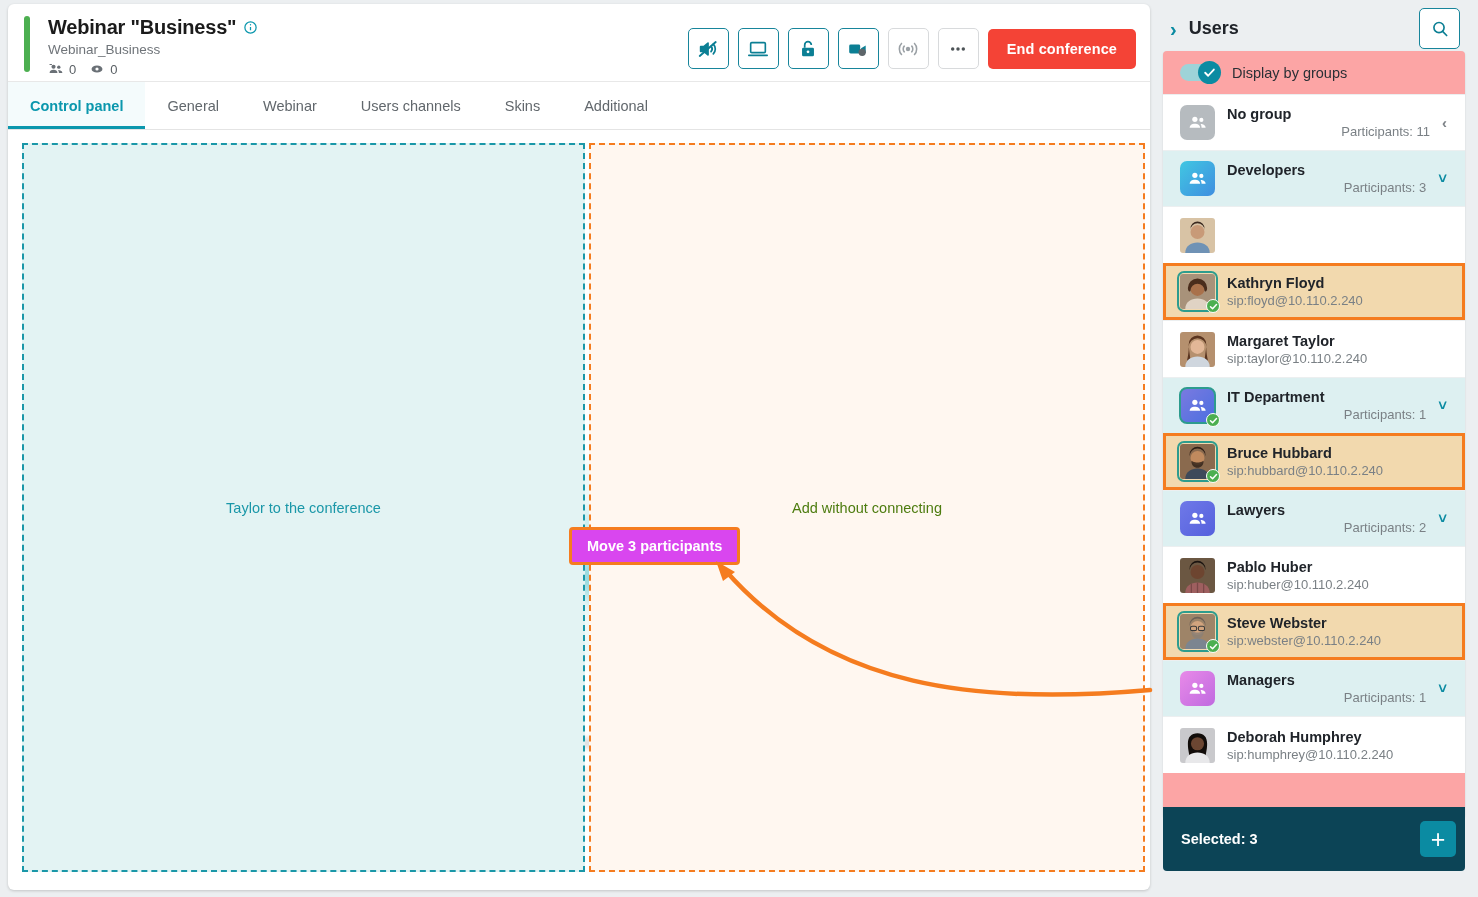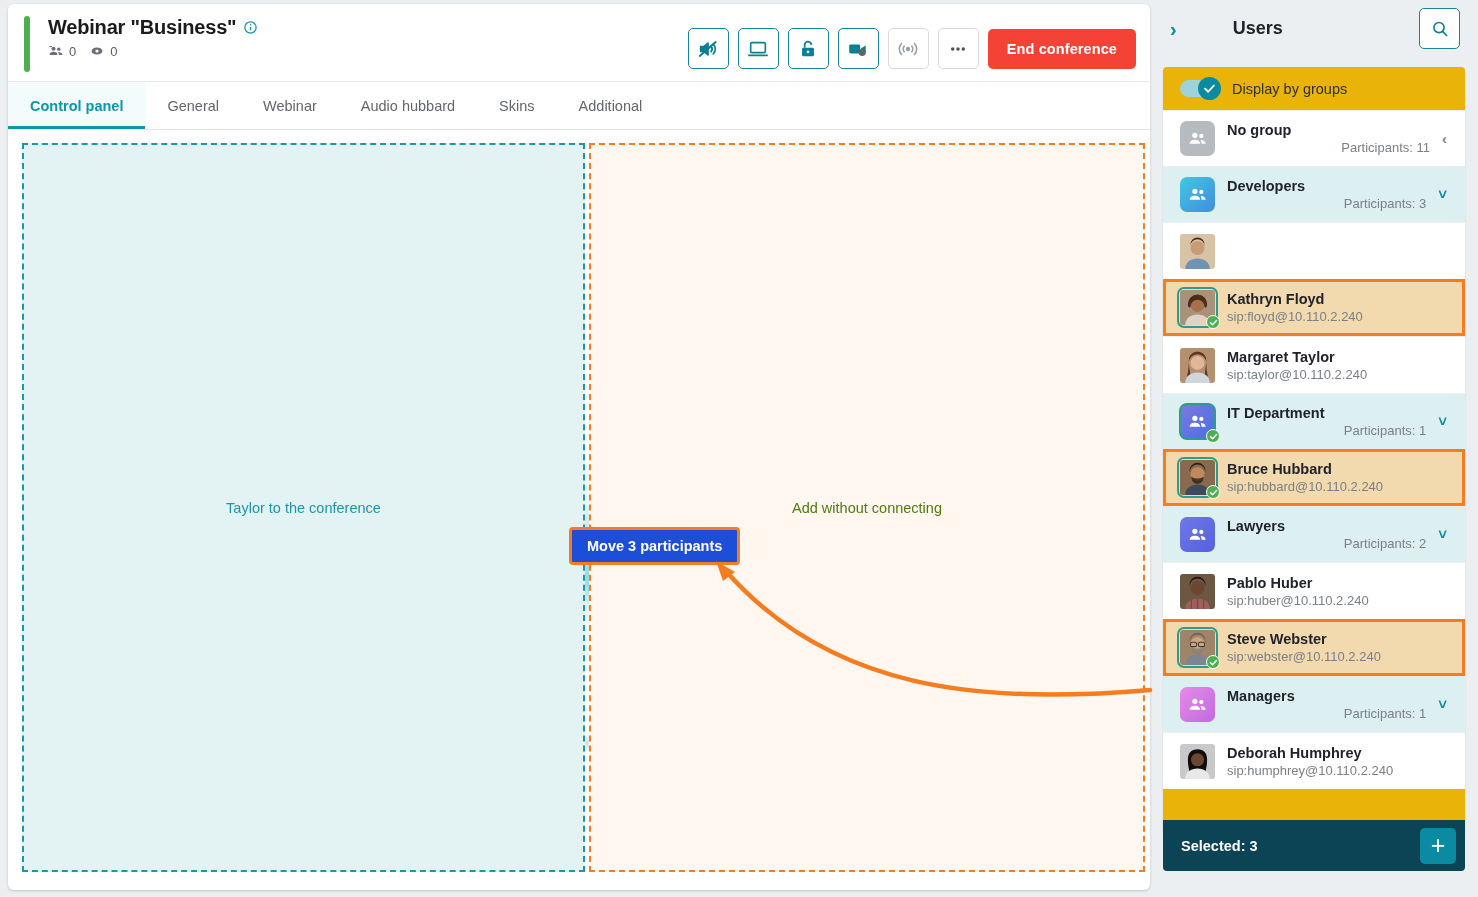--- a/index.html
+++ b/index.html
@@ -108,44 +108,44 @@
   }
   .bg-pill.teal { border: 1px solid #a9dadd; color: #1a97a8; background: #eef8f9; }
   .bg-pill.orange { border: 1px solid #f6dcc3; color: #f57c1f; background: #fff6ee; }
   .bg-dot { width: 15px; height: 15px; border-radius: 50%; }
   .bg-dot.teal { background: #1a97a8; }
   .bg-dot.orange { background: #f9a95c; }
 
   
   .drag-tip {
     position: absolute; left: 561px; top: 523px;
-    background: #1d4ed8; color: #fff;
+    background: #d946ef; color: #fff;
     border: 3px solid #f57c1f; border-radius: 4px;
     padding: 8px 15px; font-size: 14.5px; font-weight: bold;
     white-space: nowrap; z-index: 30;
   }
   .arrow-svg { position: absolute; left: 0; top: 0; width: 1478px; height: 897px; pointer-events: none; z-index: 40; }
 
   
   .side { position: absolute; left: 1158px; top: 0; width: 312px; height: 897px; }
   .side-head {
     height: 57px; display: flex; align-items: center; gap: 12px;
     padding: 0 10px 0 12px;
   }
   .side-chevron { color: #0b8ba2; font-size: 20px; font-weight: bold; cursor: pointer; line-height: 1; }
-  .side-title { font-size: 18px; font-weight: bold; color: #20242a; flex: 1; margin-left: 44px; }
+  .side-title { font-size: 18px; font-weight: bold; color: #20242a; flex: 1; }
   .search-btn {
     width: 41px; height: 41px; border-radius: 5px;
     border: 1px solid #17859b; background: #fff;
     display: flex; align-items: center; justify-content: center; cursor: pointer;
   }
 
   .side-list {
-    position: absolute; left: 5px; top: 67px; width: 302px; height: 767px;
-    background: #eab308; border-radius: 4px; overflow: hidden;
+    position: absolute; left: 5px; top: 51px; width: 302px; height: 767px;
+    background: #fca5a5; border-radius: 4px; overflow: hidden;
     box-shadow: 0 1px 2px rgba(0,0,0,.12);
   }
   .toggle-row { display: flex; align-items: center; gap: 13px; height: 43px; padding: 0 17px; }
   .switch {
     position: relative; width: 39px; height: 17px; border-radius: 9px;
     background: #9ed3d8; cursor: pointer; flex: none;
   }
   .switch .knob {
     position: absolute; right: -2px; top: -3px;
     width: 23px; height: 23px; border-radius: 50%;
@@ -189,21 +189,21 @@
     position: absolute; right: -5px; bottom: -4px;
     width: 14px; height: 14px; border-radius: 50%;
     background: #4caf50; border: 1.5px solid #fff;
     display: flex; align-items: center; justify-content: center;
   }
   .usr-txt { flex: 1; min-width: 0; }
   .usr-name { font-size: 14.5px; font-weight: bold; color: #20242a; }
   .usr-sip { font-size: 13px; color: #7a8085; margin-top: 2px; }
 
   .side-foot {
-    position: absolute; left: 5px; bottom: 26px; width: 302px; height: 51px;
+    position: absolute; left: 5px; bottom: 26px; width: 302px; height: 64px;
     background: #0c4456; border-radius: 0 0 4px 4px;
     display: flex; align-items: center; padding: 0 9px 0 18px;
   }
   .sel-txt { flex: 1; color: #fff; font-size: 14.5px; font-weight: bold; }
   .add-btn {
     width: 36px; height: 36px; border-radius: 5px; background: #0b8ba2;
     display: flex; align-items: center; justify-content: center;
     color: #fff; font-size: 25px; line-height: 1; cursor: pointer; font-weight: 300;
   }
 </style>
@@ -221,20 +221,21 @@
         <span class="conf-title">Webinar "Business"</span>
         <span class="info-icon">
           <svg width="15" height="15" viewBox="0 0 24 24" fill="none" stroke="#0b97ad" stroke-width="2">
             <circle cx="12" cy="12" r="9"></circle>
               <line x1="12" y1="11" x2="12" y2="16.5"></line>
             <circle cx="12" cy="7.6" r="1.1" fill="#0b97ad" stroke="none"></circle>
           </svg>
         </span>
       </div>
 
+      <div class="conf-sub">Webinar_Business</div>
 
       <div class="conf-stats">
         <span class="stat">
           <span>
             <svg width="16" height="16" viewBox="0 0 24 24" fill="#6a7076">
               <circle cx="8.3" cy="8.6" r="3.1"></circle>
                 <circle cx="16.2" cy="9.2" r="2.5"></circle>
               <path d="M2.4 18c0-3.1 2.6-4.8 5.9-4.8s5.9 1.7 5.9 4.8z"></path>
               <path d="M15 13.6c2.9 0 6.6 1.2 6.6 4.4h-5.2c0-1.7-.6-3.2-1.4-4.4z"></path>
               <rect x="2" y="4.6" width="4.2" height="1.5" rx=".7"></rect>
@@ -297,21 +298,21 @@
           </svg>
         </div>
         <button class="end-btn">End conference</button>
       </div>
     </div>
 
     <div class="tabs">
       <div class="tab active">Control panel</div>
       <div class="tab">General</div>
       <div class="tab">Webinar</div>
-      <div class="tab">Audio hubbard</div>
+      <div class="tab">Users channels</div>
       <div class="tab">Skins</div>
       <div class="tab">Additional</div>
     </div>
 
     <div class="zones">
 
       <div class="backdrop">
         <svg class="binoculars" viewBox="0 0 240 210">
           <circle cx="120" cy="105" r="103" fill="#d9f0f1" opacity=".55"></circle>
           <circle cx="62" cy="120" r="54" fill="#35b5bf"></circle>

